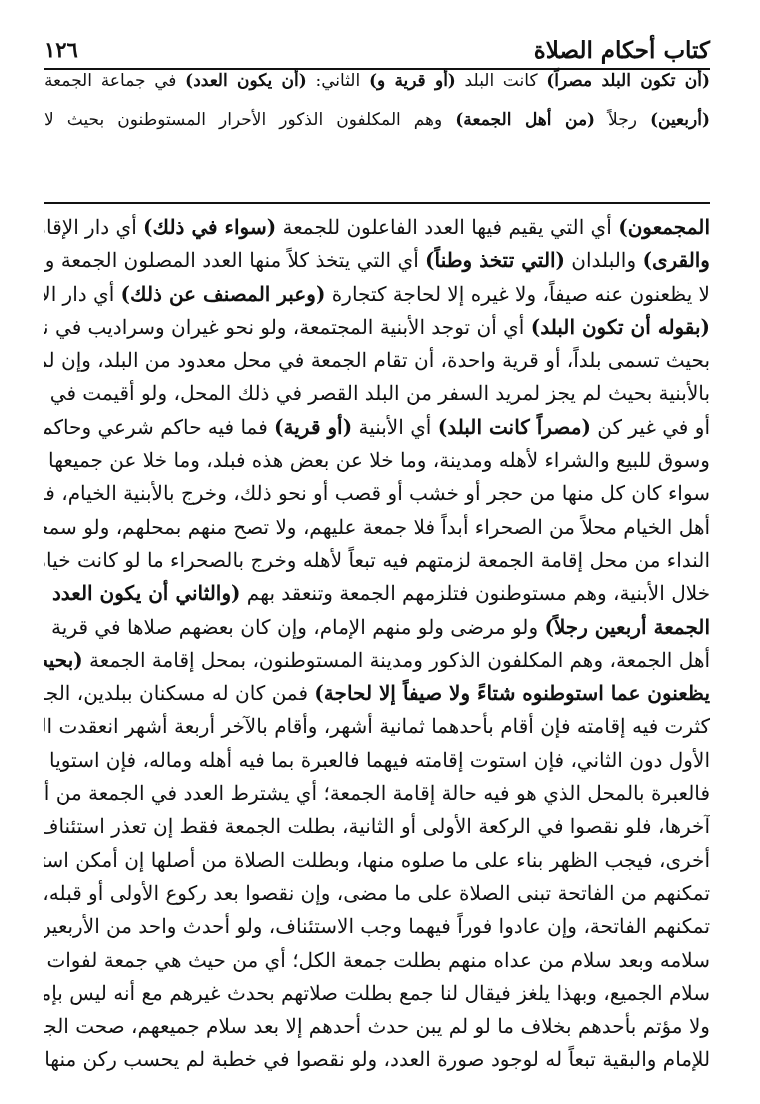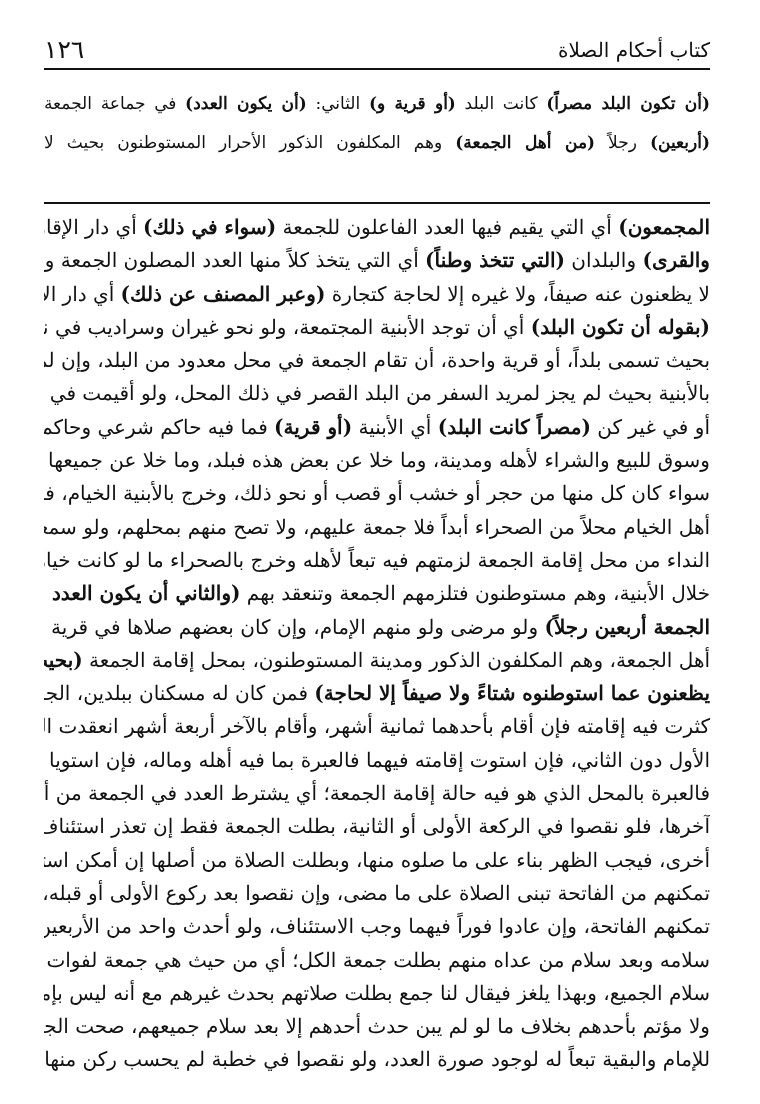--- a/index.html
+++ b/index.html
@@ -26,41 +26,41 @@
       position: absolute;
       top: 34px;
       left: 0;
       width: 666px;
       height: 28px;
       display: flex;
       justify-content: space-between;
       align-items: flex-end;
     }
     .header-title {
-      font-size: 20px;
-      font-weight: normal;
+      font-size: 23px;
+      font-weight: bold;
       line-height: 24px;
       text-align: right;
     }
     .header-pagenum {
-      font-size: 25px;
-      font-weight: normal;
+      font-size: 21px;
+      font-weight: bold;
       line-height: 24px;
     }
     .header-rule {
       position: absolute;
       top: 68px;
       left: 0;
       width: 666px;
       height: 2px;
       background: #111;
     }
     .matn {
       position: absolute;
-      top: 84px;
+      top: 61px;
       left: 0;
       width: 666px;
     }
     .line {
       display: block;
       white-space: nowrap;
       text-align: justify;
       text-align-last: justify;
       font-size: 16.5px;
       line-height: 40px;

